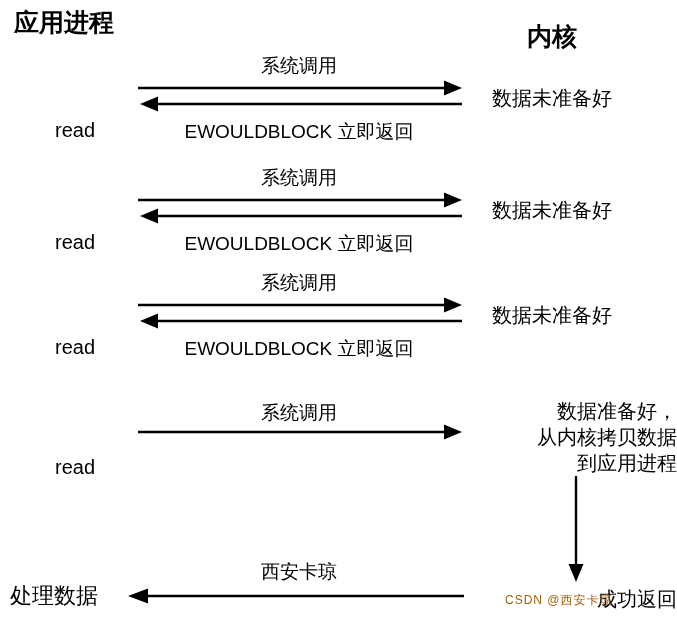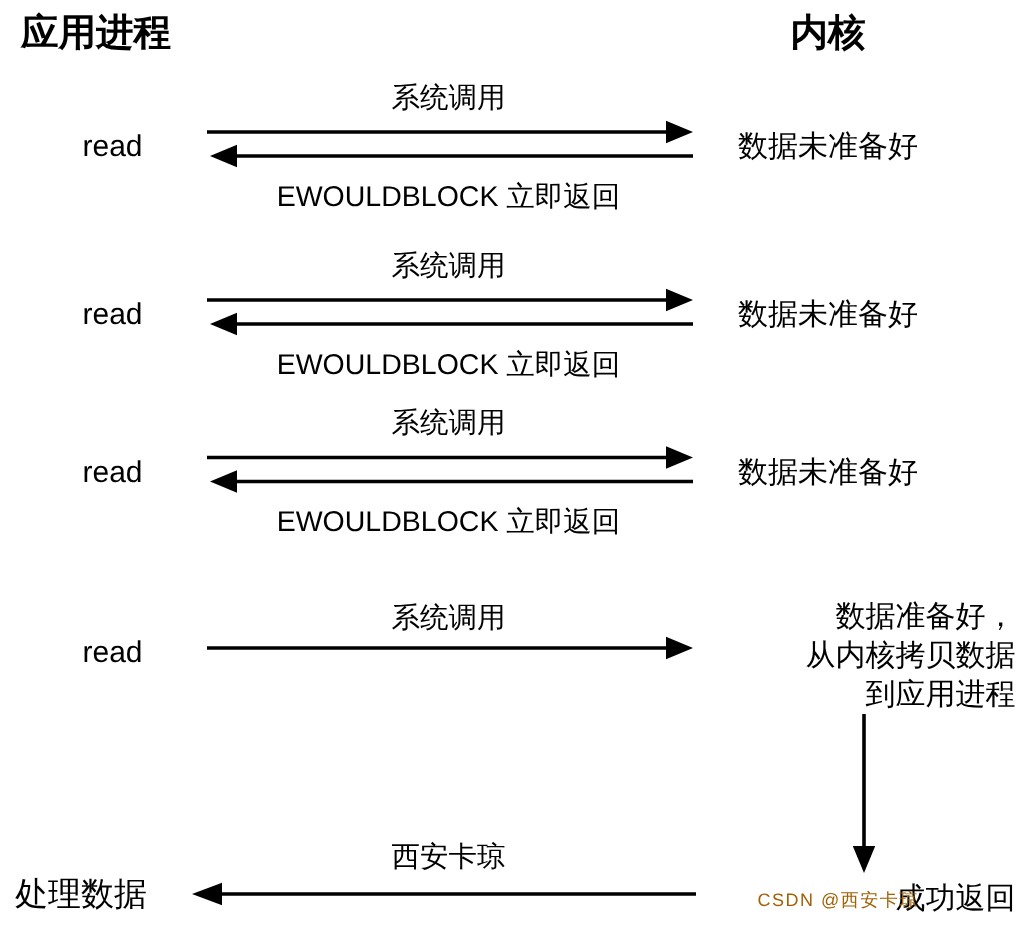--- a/index.html
+++ b/index.html
@@ -25,20 +25,21 @@
     font-size: 25px;
     line-height: 1;
     letter-spacing: 0px;
     white-space: nowrap;
   }
 
   .label-read {
     font-size: 20px;
     line-height: 1;
     white-space: nowrap;
+    margin-top: 32px;
   }
 
   .label-left-big {
     font-size: 22px;
     line-height: 1;
     white-space: nowrap;
   }
 
   .arrow-label {
     font-size: 19px;
@@ -72,21 +73,21 @@
     font-family: "Liberation Sans", "DejaVu Sans", sans-serif;
   }
 </style>
 </head>
 <body>
 
 <div id="canvas">
 
   <div class="abs col-title" style="left:14px; top:10px;">应用进程</div>
 
-  <div class="abs col-title" style="left:527px; top:10px;">内核</div>
+  <div class="abs col-title" style="left:527px; top:24px;">内核</div>
 
   <div class="abs label-read" style="left:55px; top:88px;">read</div>
 
   <div class="abs arrow-label" style="left:138px; top:56px; width:322px;">系统调用</div>
 
   <div class="abs" style="left:136px; top:80px;">
     <svg class="arrow" width="330" height="16" viewBox="0 0 330 16">
       <line x1="2" y1="8" x2="312" y2="8" stroke="#000" stroke-width="2.4"></line>
       <polygon points="308,0.5 326,8 308,15.5" fill="#000"></polygon>
     </svg>

